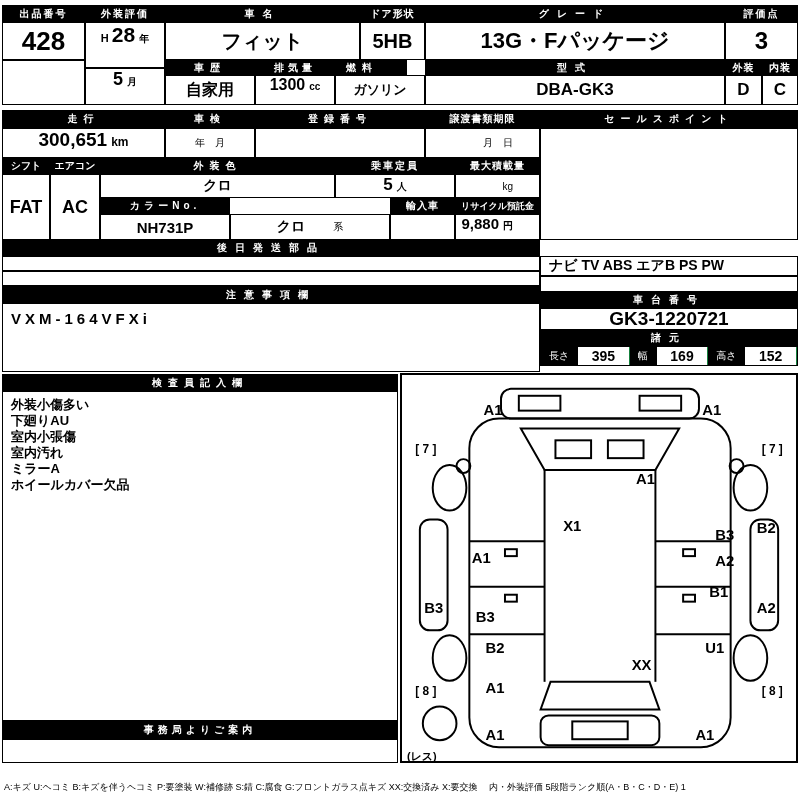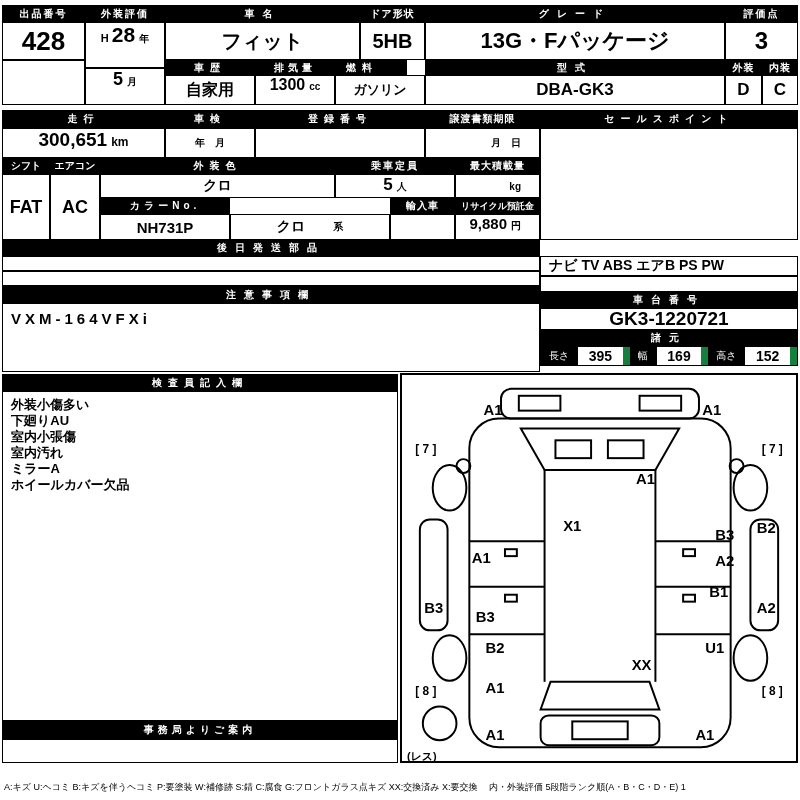--- a/index.html
+++ b/index.html
@@ -7,31 +7,31 @@
          font-family:"Liberation Sans","DejaVu Sans",sans-serif;overflow:hidden;}
   .cell{position:absolute;box-sizing:border-box;border:1px solid #000;background:#fff;
         display:flex;align-items:center;justify-content:center;overflow:hidden;}
   .hd{background:#000;color:#fff;font-size:10px;font-weight:bold;letter-spacing:2px;}
   .ls4{letter-spacing:4px;} .ls6{letter-spacing:6px;} .ls8{letter-spacing:8px;}
   .hs{font-size:9px;letter-spacing:0;}
   .v{font-weight:bold;}
   .base{align-items:baseline;}
   .unit{font-size:10px;font-weight:bold;margin-left:4px;}
   .era{font-size:11px;font-weight:bold;margin-right:3px;}
-  .small{font-size:10px;font-weight:bold;}
-  .right{justify-content:flex-end;padding-right:18px;}
+  .small{font-size:10px;font-weight:normal;}
+  .right{justify-content:flex-end;padding-right:26px;}
   .left{justify-content:flex-start;padding-left:8px;}
   .topleft{align-items:flex-start;justify-content:flex-start;padding:6px 8px;}
   .notes-box{display:block;padding:5px 8px;}
   .note-line{font-size:13px;font-weight:bold;line-height:16px;}
   .dims{display:flex;padding:0;}
   .dims>div{display:flex;align-items:center;justify-content:center;height:100%;box-sizing:border-box;}
   .dchip{background:#000;color:#fff;font-size:10px;flex:0 0 36px;}
   .dchip.narrow{flex:0 0 26px;}
-  .dval{flex:1;font-weight:bold;font-size:14px;border-left:1px solid #000;border-right:7px solid #15803d;}
+  .dval{flex:1;font-weight:bold;font-size:14px;border-left:1px solid #000;border-right:1px solid #15803d;}
   .legend{position:absolute;font-size:9px;white-space:nowrap;}
   svg{font-family:inherit;}
   .dmg{font-size:15px;font-weight:bold;text-anchor:middle;}
   .br{font-size:12px;font-weight:bold;text-anchor:middle;}
   .les{font-size:11px;font-weight:bold;text-anchor:middle;}
 </style>
 </head>
 <body>
 
 <div id="sheet">

